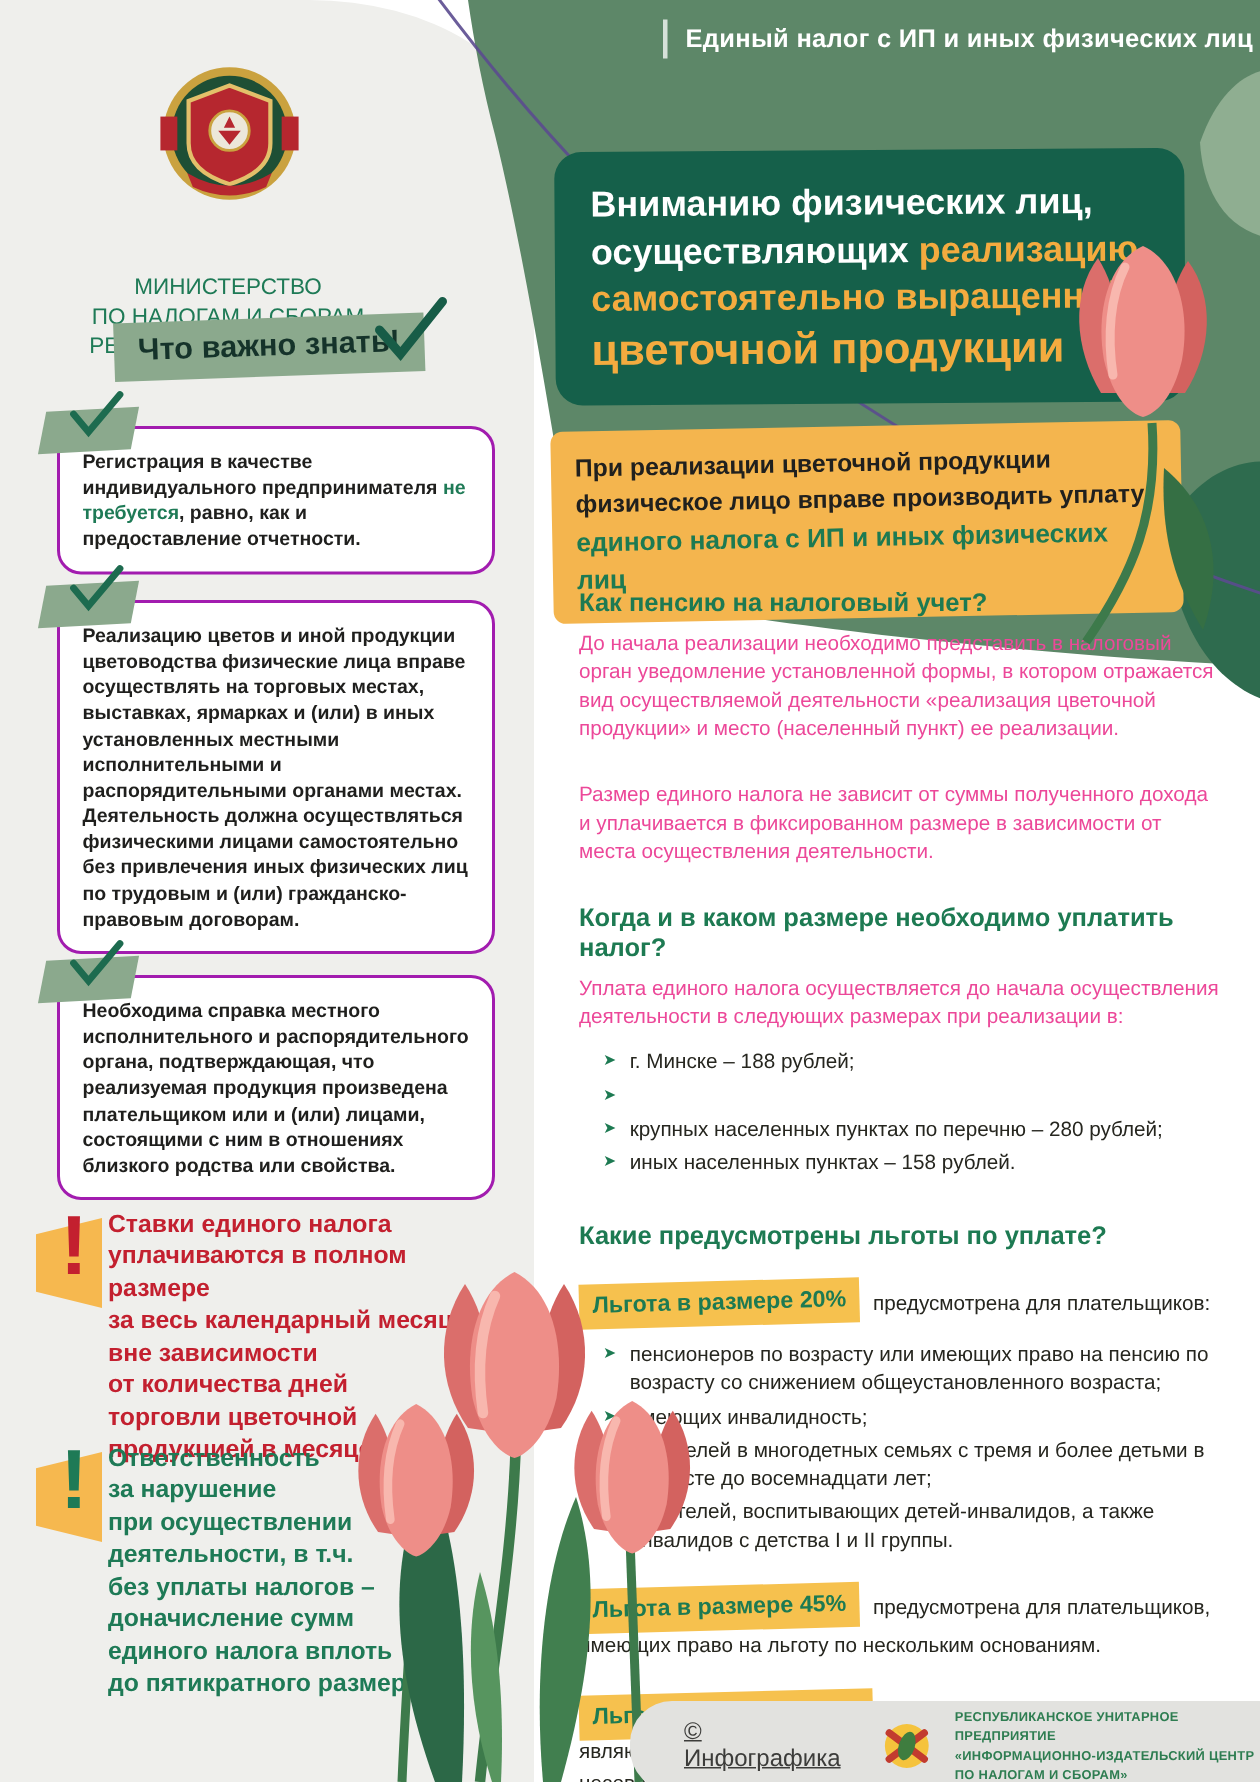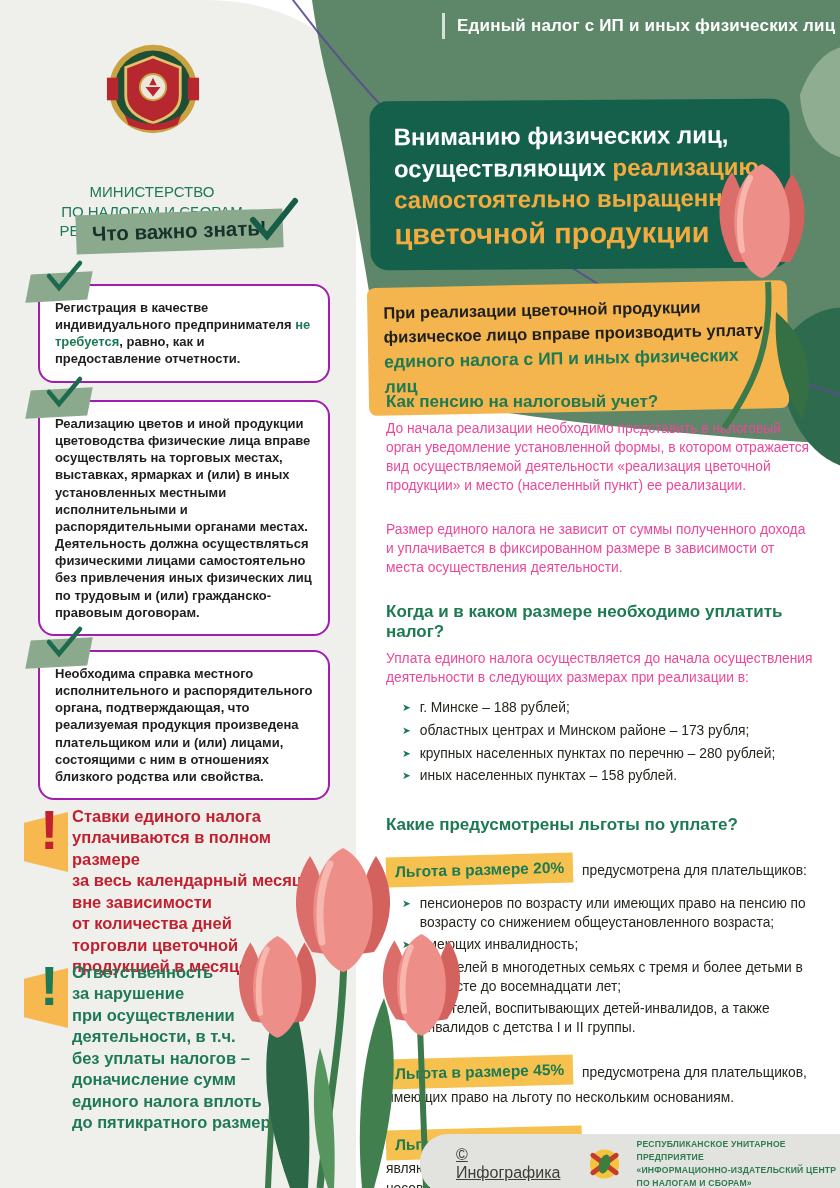--- a/index.html
+++ b/index.html
@@ -178,21 +178,20 @@
 
     <h3 class="sec-h">Когда и в каком размере необходимо уплатить налог?</h3>
     <p class="sec-b">Уплата единого налога осуществляется до начала осуществления деятельности в следующих размерах при реализации в:</p>
     <div style="height:8px"></div>
     <div class="brow">
         <span class="arrow">➤</span>
         <span class="btext">г. Минске – 188 рублей;</span>
       </div>
     <div class="brow">
         <span class="arrow">➤</span>
-        <span class="btext">областных центрах и Минском районе – 173 рубля;</span>
       </div>
     <div class="brow">
         <span class="arrow">➤</span>
         <span class="btext">крупных населенных пунктах по перечню – 280 рублей;</span>
       </div>
     <div class="brow">
         <span class="arrow">➤</span>
         <span class="btext">иных населенных пунктах – 158 рублей.</span>
       </div>
     <div class="gap"></div>

